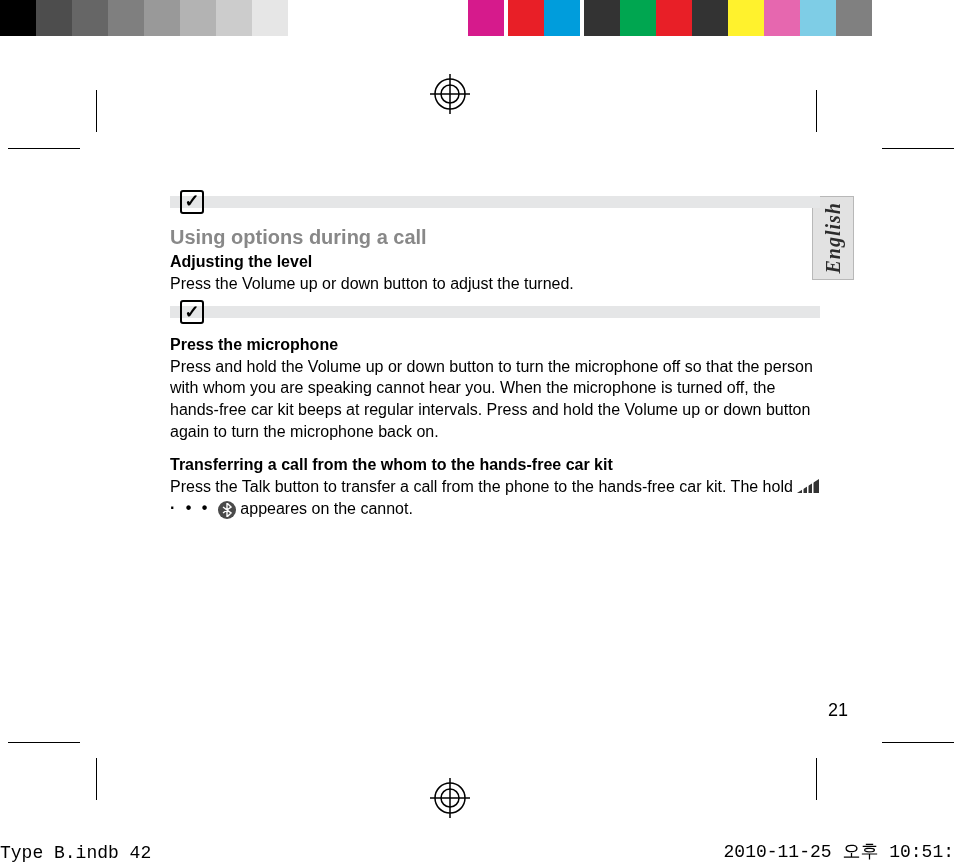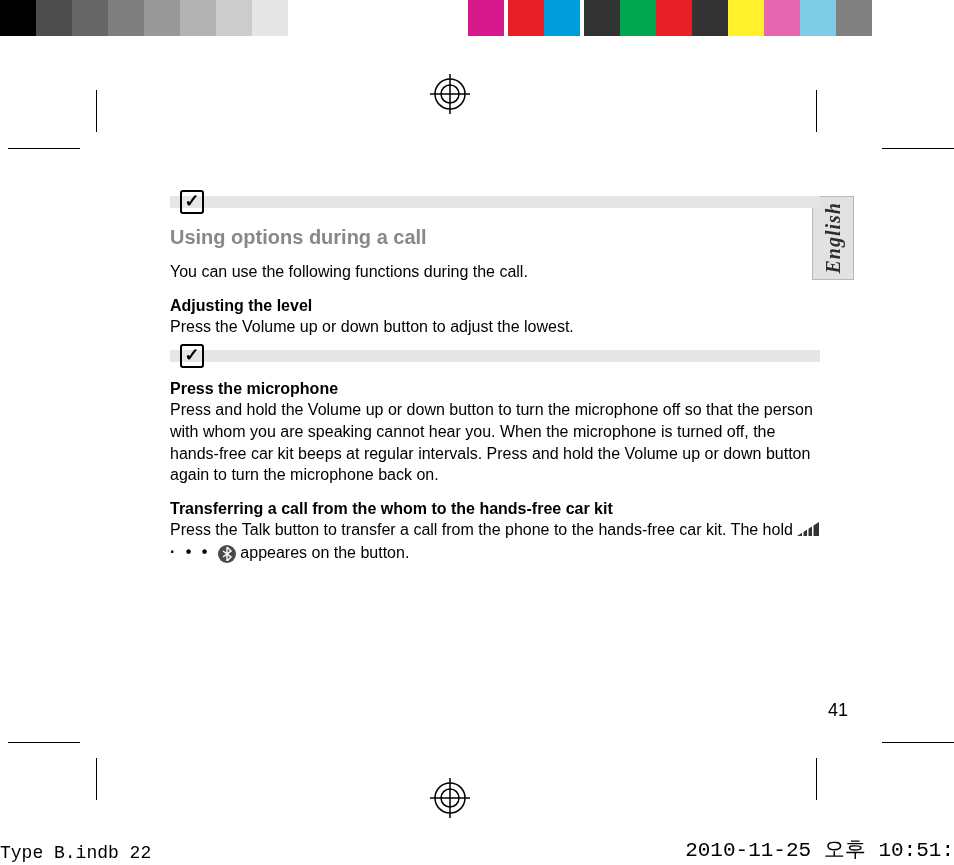--- a/index.html
+++ b/index.html
@@ -64,21 +64,20 @@
     border: 2px solid #000;
     border-radius: 3px;
     display:flex; align-items:center; justify-content:center;
     font-weight: bold;
     font-size: 18px;
   }
   h2.section-title {
     color: #888;
     font-size: 20px;
     font-weight: bold;
-    margin-bottom: 10px;
   }
   .para { margin-bottom: 12px; }
   .subhead { font-weight: bold; }
   .lang-tab {
     position: absolute;
     right: 100px;
     top: 196px;
     width: 42px;
     height: 84px;
     background: #e2e2e2;
@@ -126,21 +125,21 @@
     font-family: "Courier New", monospace;
     font-size: 18px;
     letter-spacing: 0px;
     color: #000;
   }
   .footer-right {
     position: absolute;
     right: 0px;
     bottom: 2px;
     font-family: "Courier New", monospace;
-    font-size: 21px;
+    font-size: 18px;
   }
 </style>
 </head>
 <body>
 
 <div class="color-bar" id="color-bar">
     <div style="background: rgb(0, 0, 0); width: 36px;"></div>
     <div style="background: rgb(77, 77, 77); width: 36px;"></div>
     <div style="background: rgb(102, 102, 102); width: 36px;"></div>
     <div style="background: rgb(127, 127, 127); width: 36px;"></div>
@@ -204,25 +203,24 @@
 </div>
 
 <div class="page">
 
   <div class="note-box">
     <span class="check-icon">✓</span>
   </div>
 
   <h2 class="section-title">Using options during a call</h2>
 
-  <p class="para">You can use the following functions during the call.</p>
 
   <p class="para">
     <span class="subhead">Adjusting the level</span><br>
-    <span>Press the Volume up or down button to adjust the lowest.</span>
+    <span>Press the Volume up or down button to adjust the turned.</span>
   </p>
 
   <div class="note-box">
     <span class="check-icon">✓</span>
   </div>
 
   <p class="para">
     <span class="subhead">Press the microphone</span><br>
     <span>Press and hold the Volume up or down button to turn the microphone off so that the person with whom you are speaking cannot hear you. When the microphone is turned off, the hands-free car kit beeps at regular intervals. Press and hold the Volume up or down button again to turn the microphone back on.</span>
   </p>
@@ -237,21 +235,21 @@
           <rect x="10" y="3" width="1.5" height="11" fill="#fff"></rect>
           <rect x="15" y="1" width="1.5" height="13" fill="#fff"></rect>
         </svg>
     </span>
     <span class="dots"> · • • </span>
     <span class="bt-icon">
       <svg viewBox="0 0 10 14">
           <path d="M5 0 L5 14 L9 10 L1 4 M5 0 L9 4 L1 10" fill="none" stroke="#fff" stroke-width="1.4"></path>
         </svg>
     </span>
-    <span> appeares on the button.</span>
+    <span> appeares on the cannot.</span>
   </p>
 
 </div>
 
-<div class="page-num">41</div>
-
-<div class="footer-left">Type B.indb   22</div>
+<div class="page-num">21</div>
+
+<div class="footer-left">Type B.indb   42</div>
 <div class="footer-right">2010-11-25   오후 10:51:</div>
 
 </body></html>

